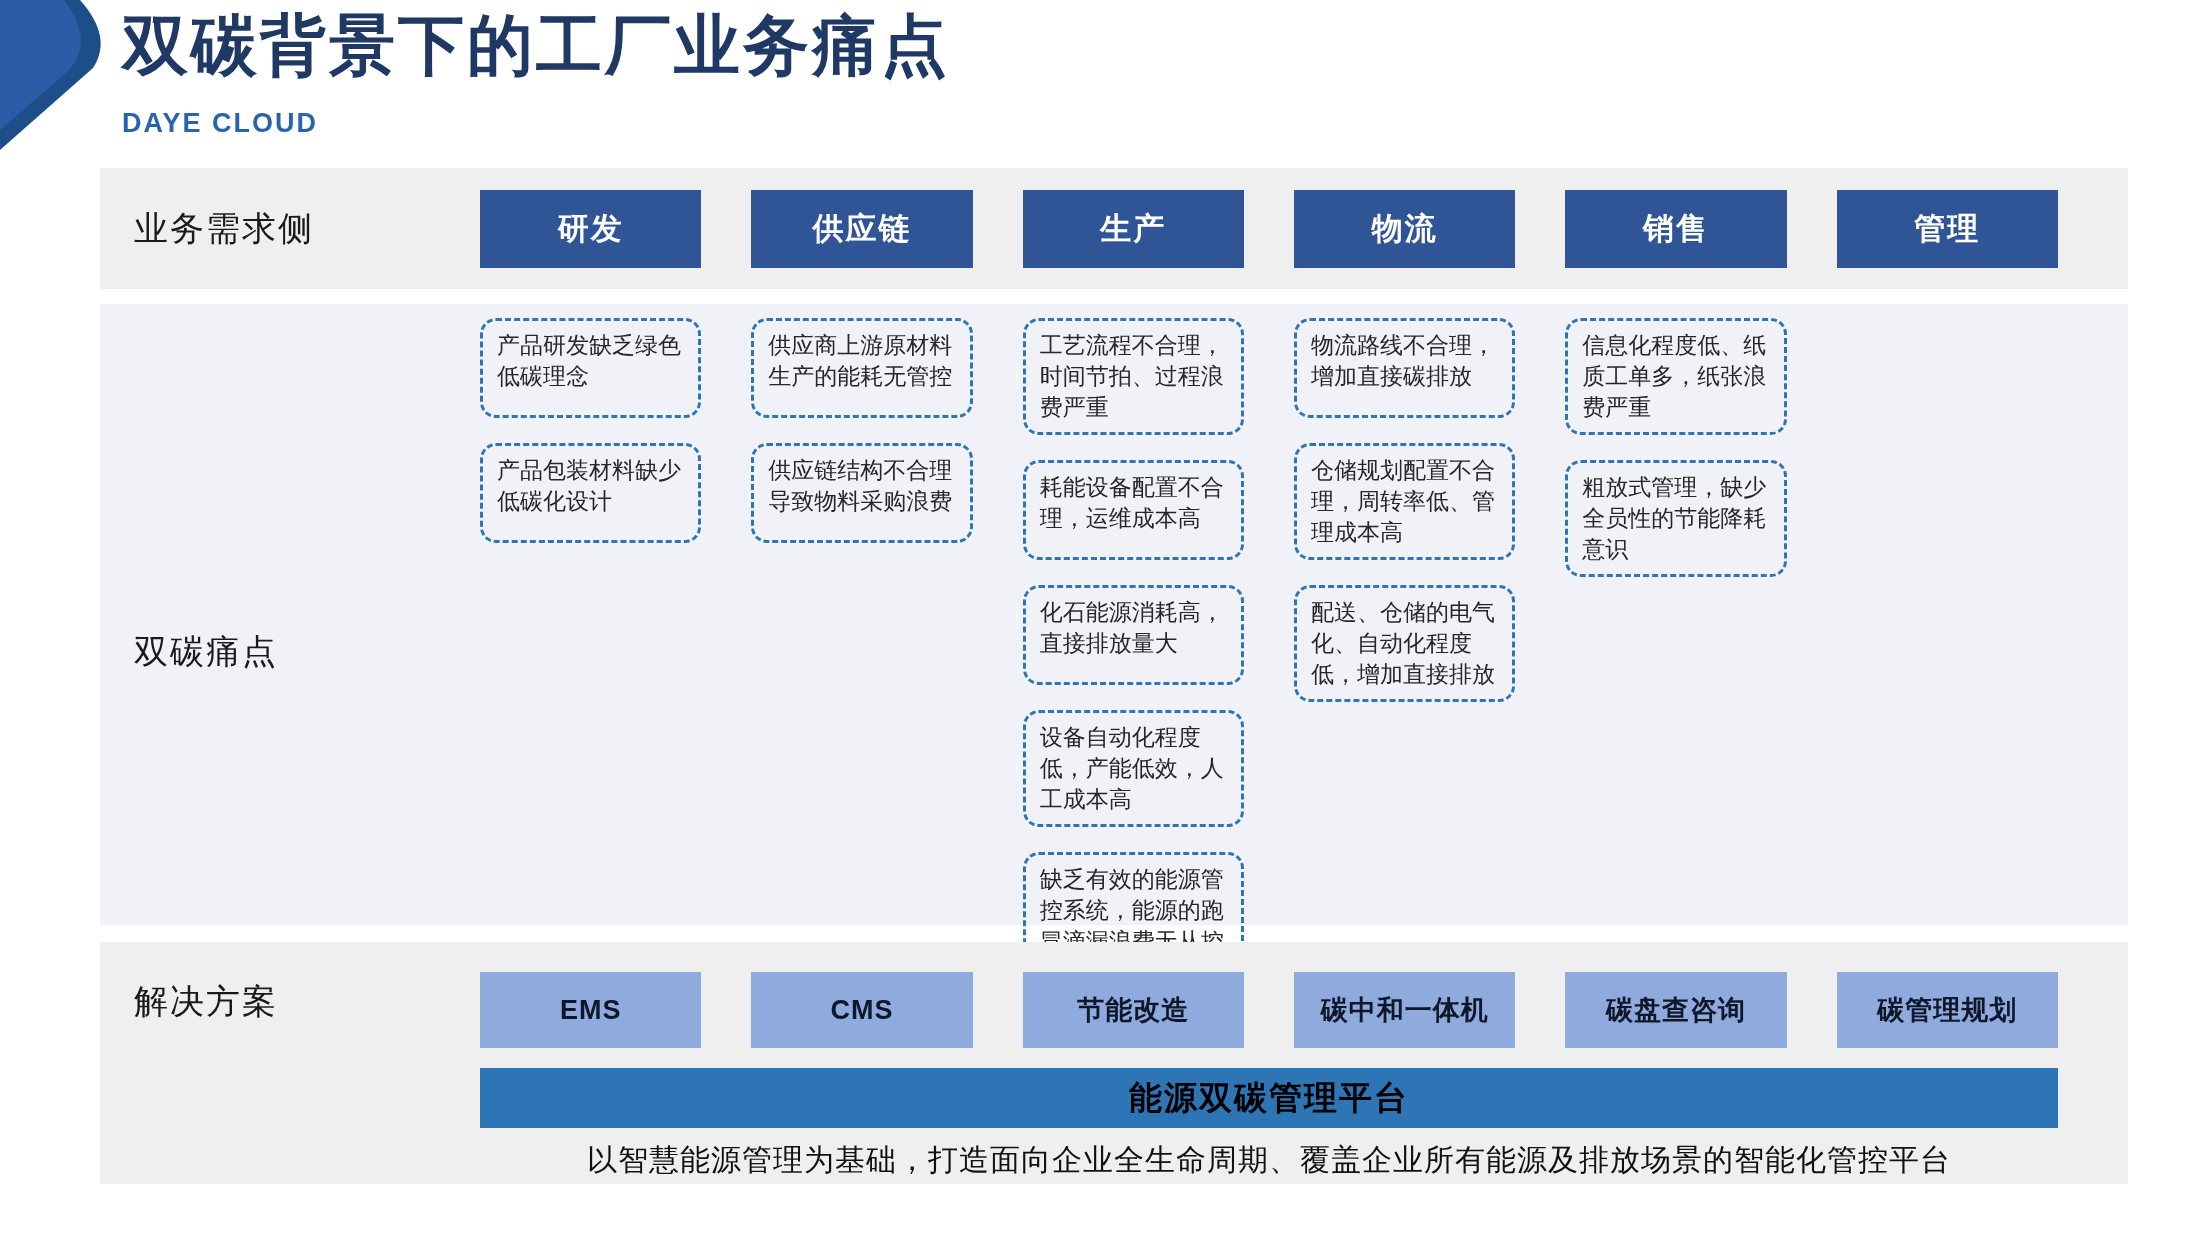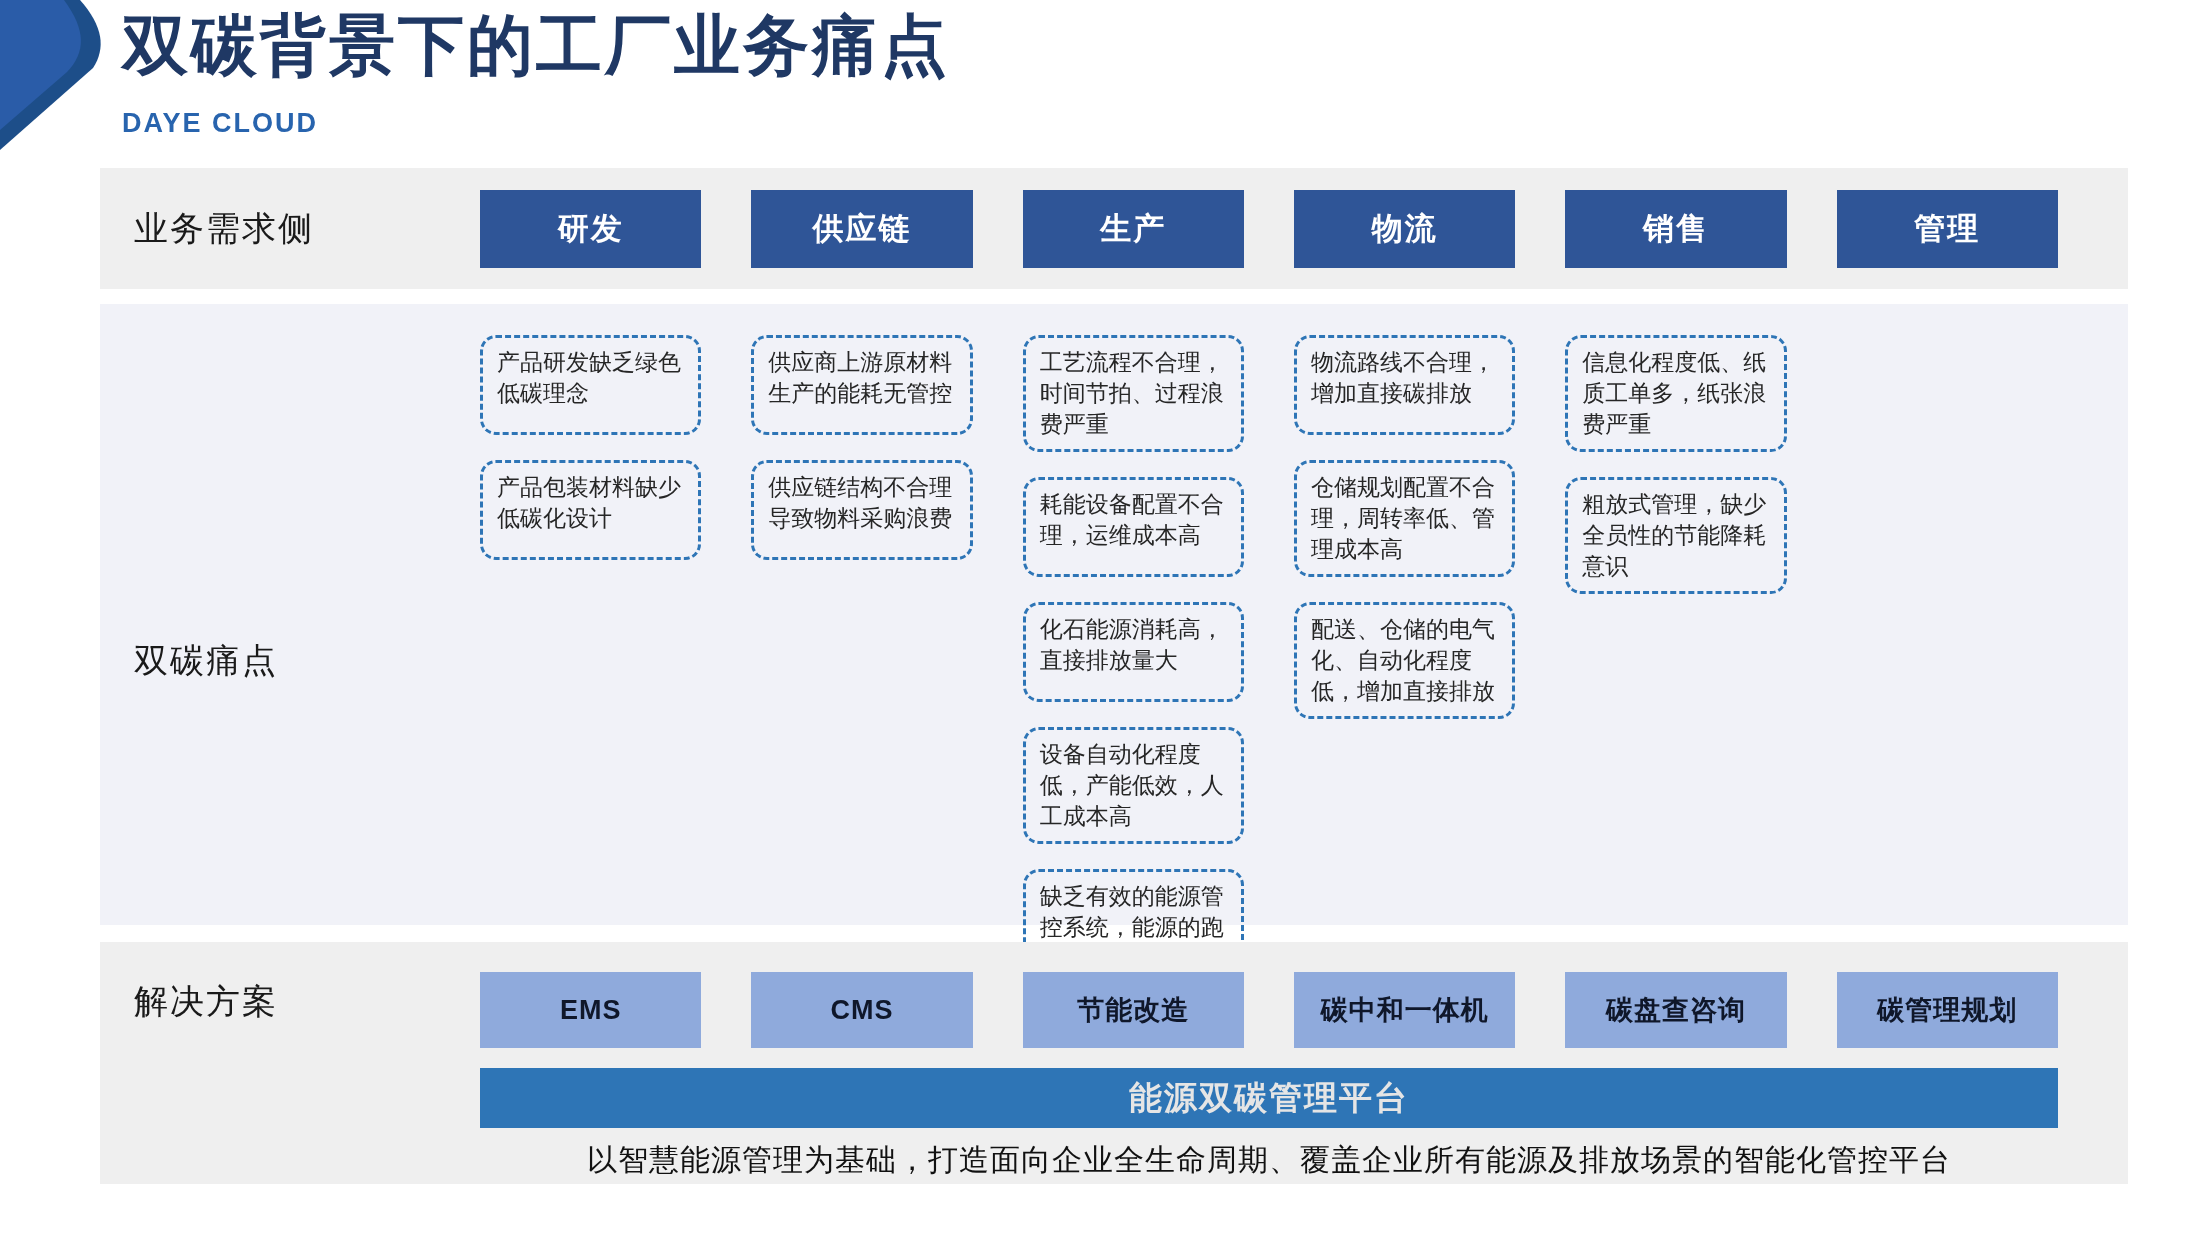--- a/index.html
+++ b/index.html
@@ -32,31 +32,31 @@
   .row-label{font-size:34px;color:#1a1a1a;letter-spacing:2px;padding-left:34px;white-space:nowrap;}
 
   
   .band-demand .grid{align-items:center;}
   .demand-btn{height:78px;background:var(--accent-dark);color:#ffffff;font-size:31px;font-weight:bold;
     display:flex;align-items:center;justify-content:center;letter-spacing:2px;}
 
   
   .band-pain .grid{align-items:stretch;}
   .band-pain .row-label{align-self:center;}
-  .pain-col{display:flex;flex-direction:column;gap:25px;padding-top:31px;}
+  .pain-col{display:flex;flex-direction:column;gap:25px;padding-top:14px;}
   .pain-box{min-height:100px;border:3px dashed var(--accent-medium);border-radius:16px;
     padding:9px 12px 9px 14px;font-size:23px;line-height:1.35;color:#262626;}
 
   
   .band-solution .grid{height:auto;padding-top:30px;align-items:start;grid-auto-rows:min-content;}
   .band-solution .row-label{display:flex;align-items:center;height:60px;}
   .solution-btn{height:76px;background:var(--accent-light);color:#0f172a;font-size:27px;font-weight:bold;
     display:flex;align-items:center;justify-content:center;letter-spacing:1px;}
   .platform-bar{grid-column:2/8;margin-top:20px;height:60px;background:var(--accent-medium);
-    color:#e5e5e5;font-size:33px;font-weight:bold;display:flex;align-items:center;justify-content:center;letter-spacing:2px;}
+    color:#000000;font-size:33px;font-weight:bold;display:flex;align-items:center;justify-content:center;letter-spacing:2px;}
   .platform-desc{grid-column:2/8;margin-top:12px;text-align:center;font-size:30px;color:#111111;letter-spacing:1px;}
 </style>
 </head>
 <body>
 
 <div class="page">
 
   <div class="logo">
     <svg width="112" height="152" viewBox="0 0 112 152">
       <path d="M0 0 L80 0 C103 26 106 48 93 68 L0 150 Z" fill="#1d4e89"></path>

